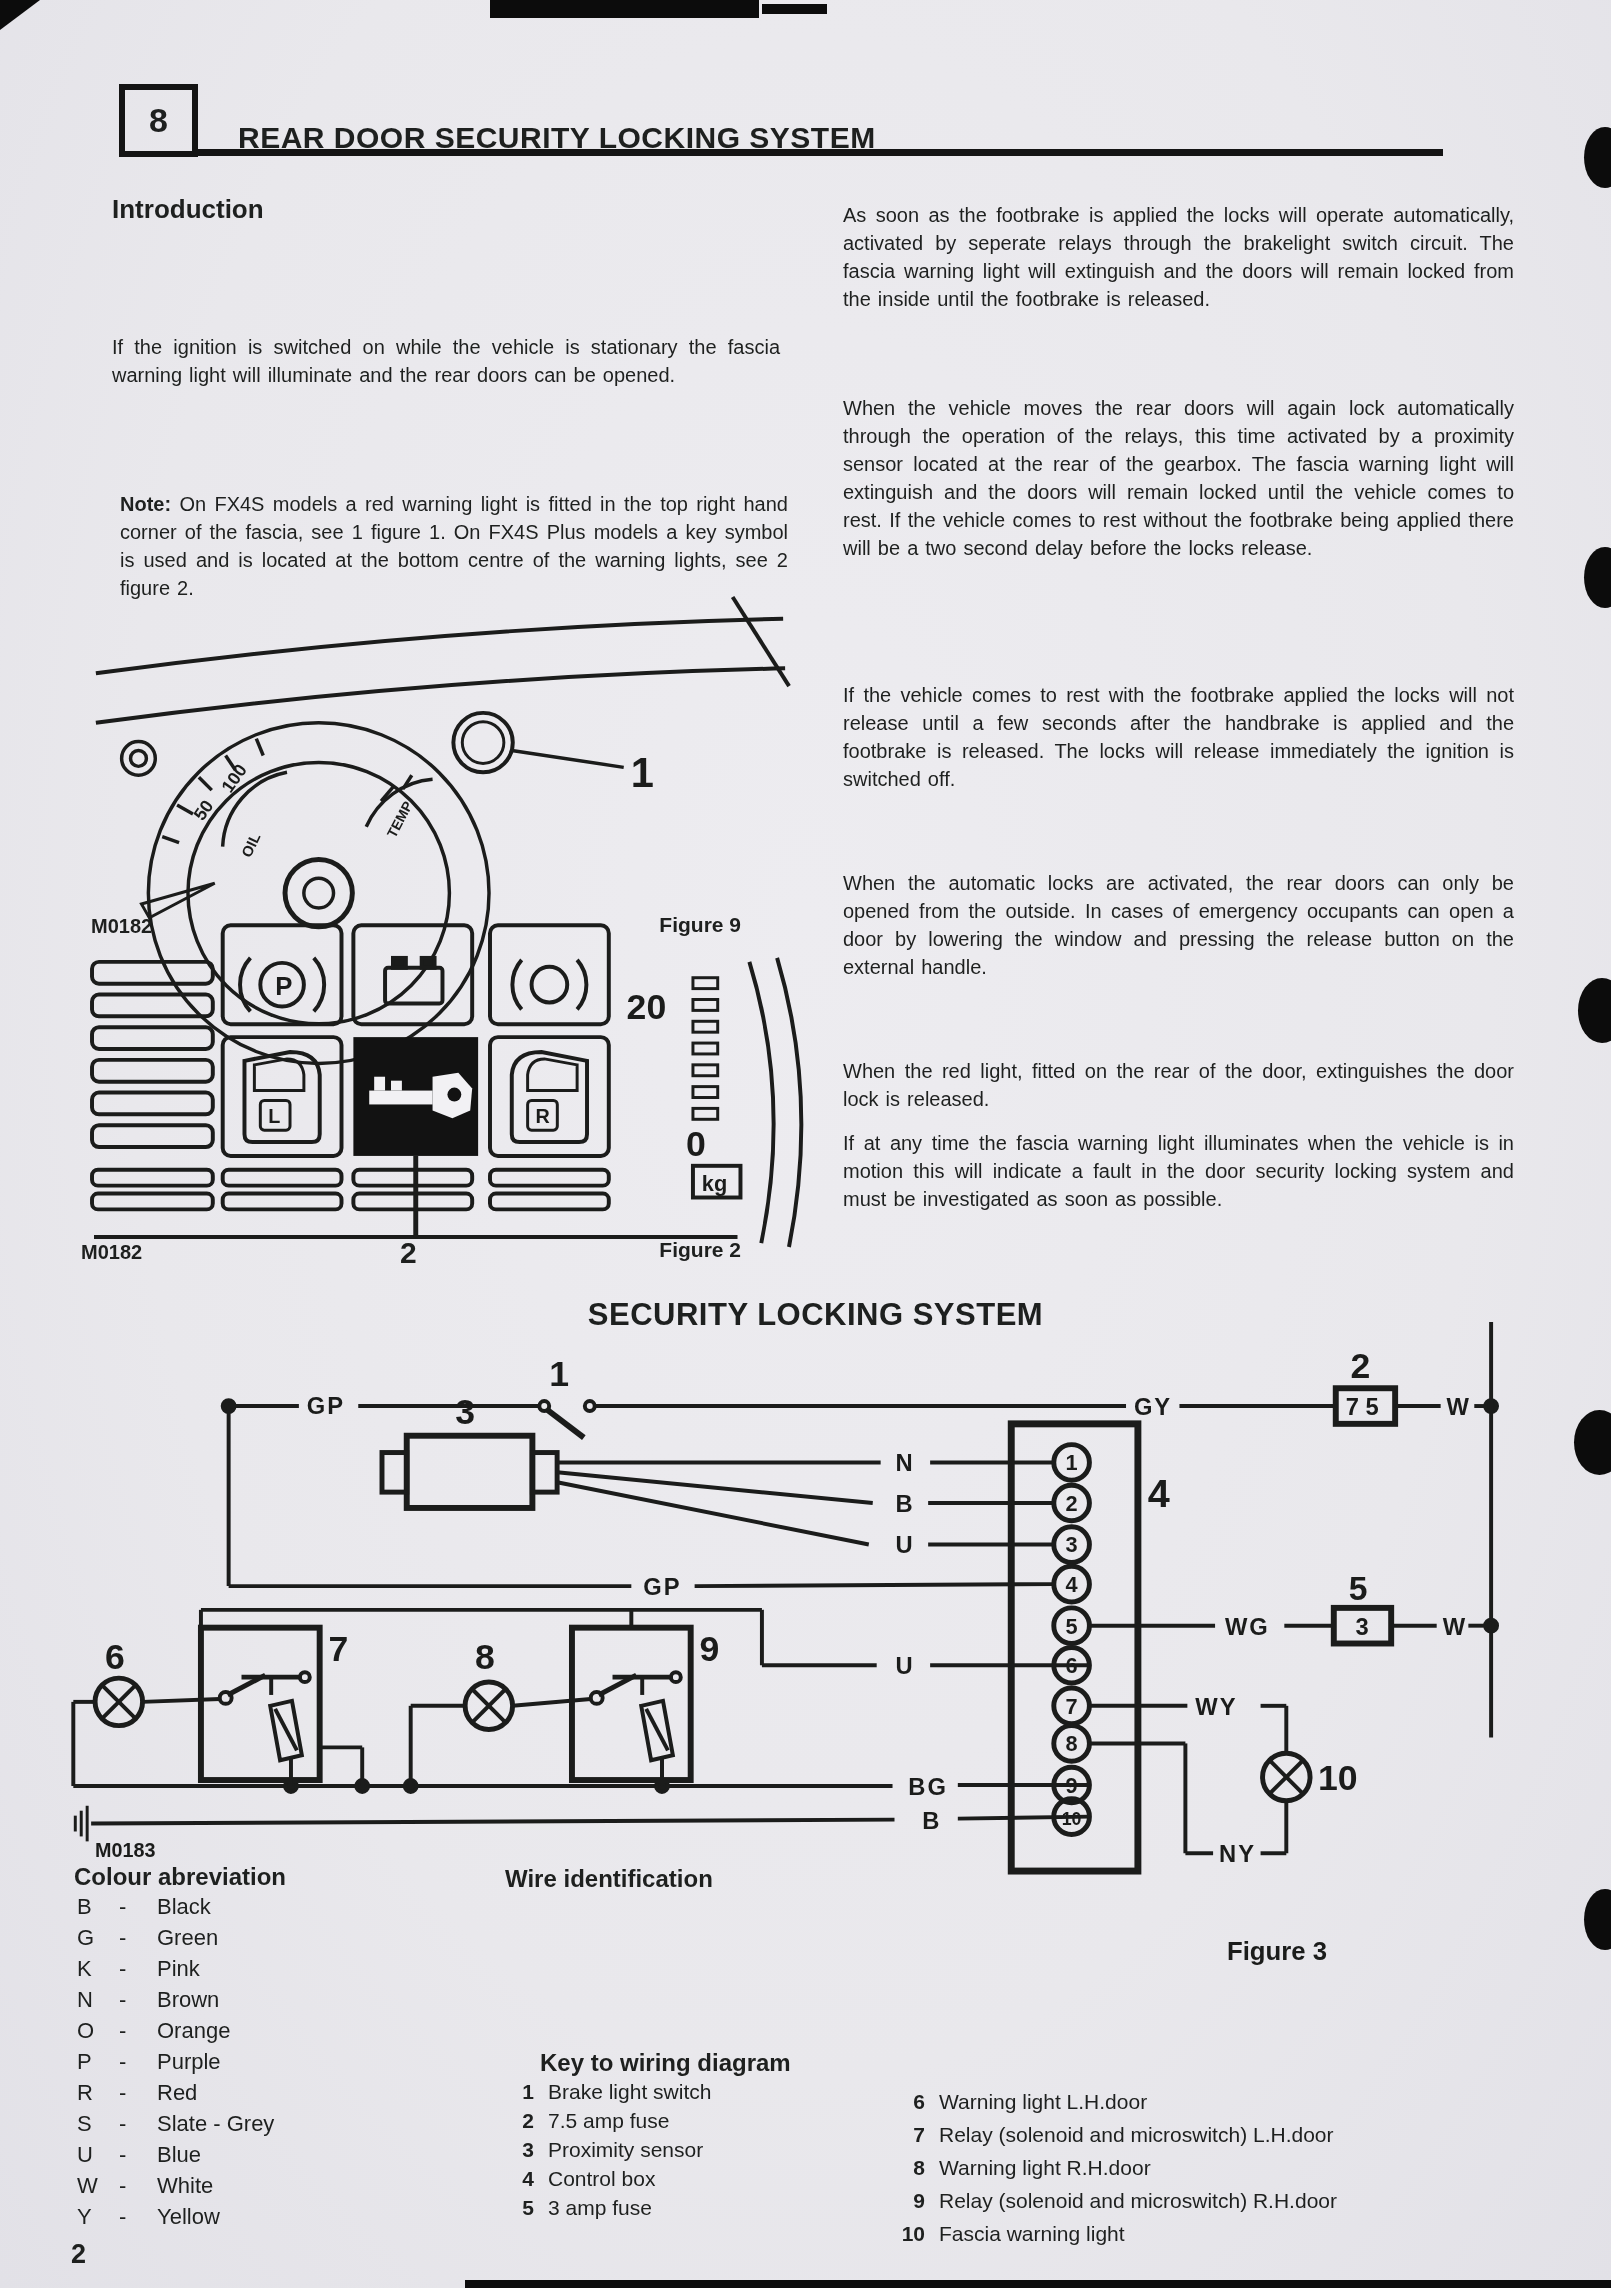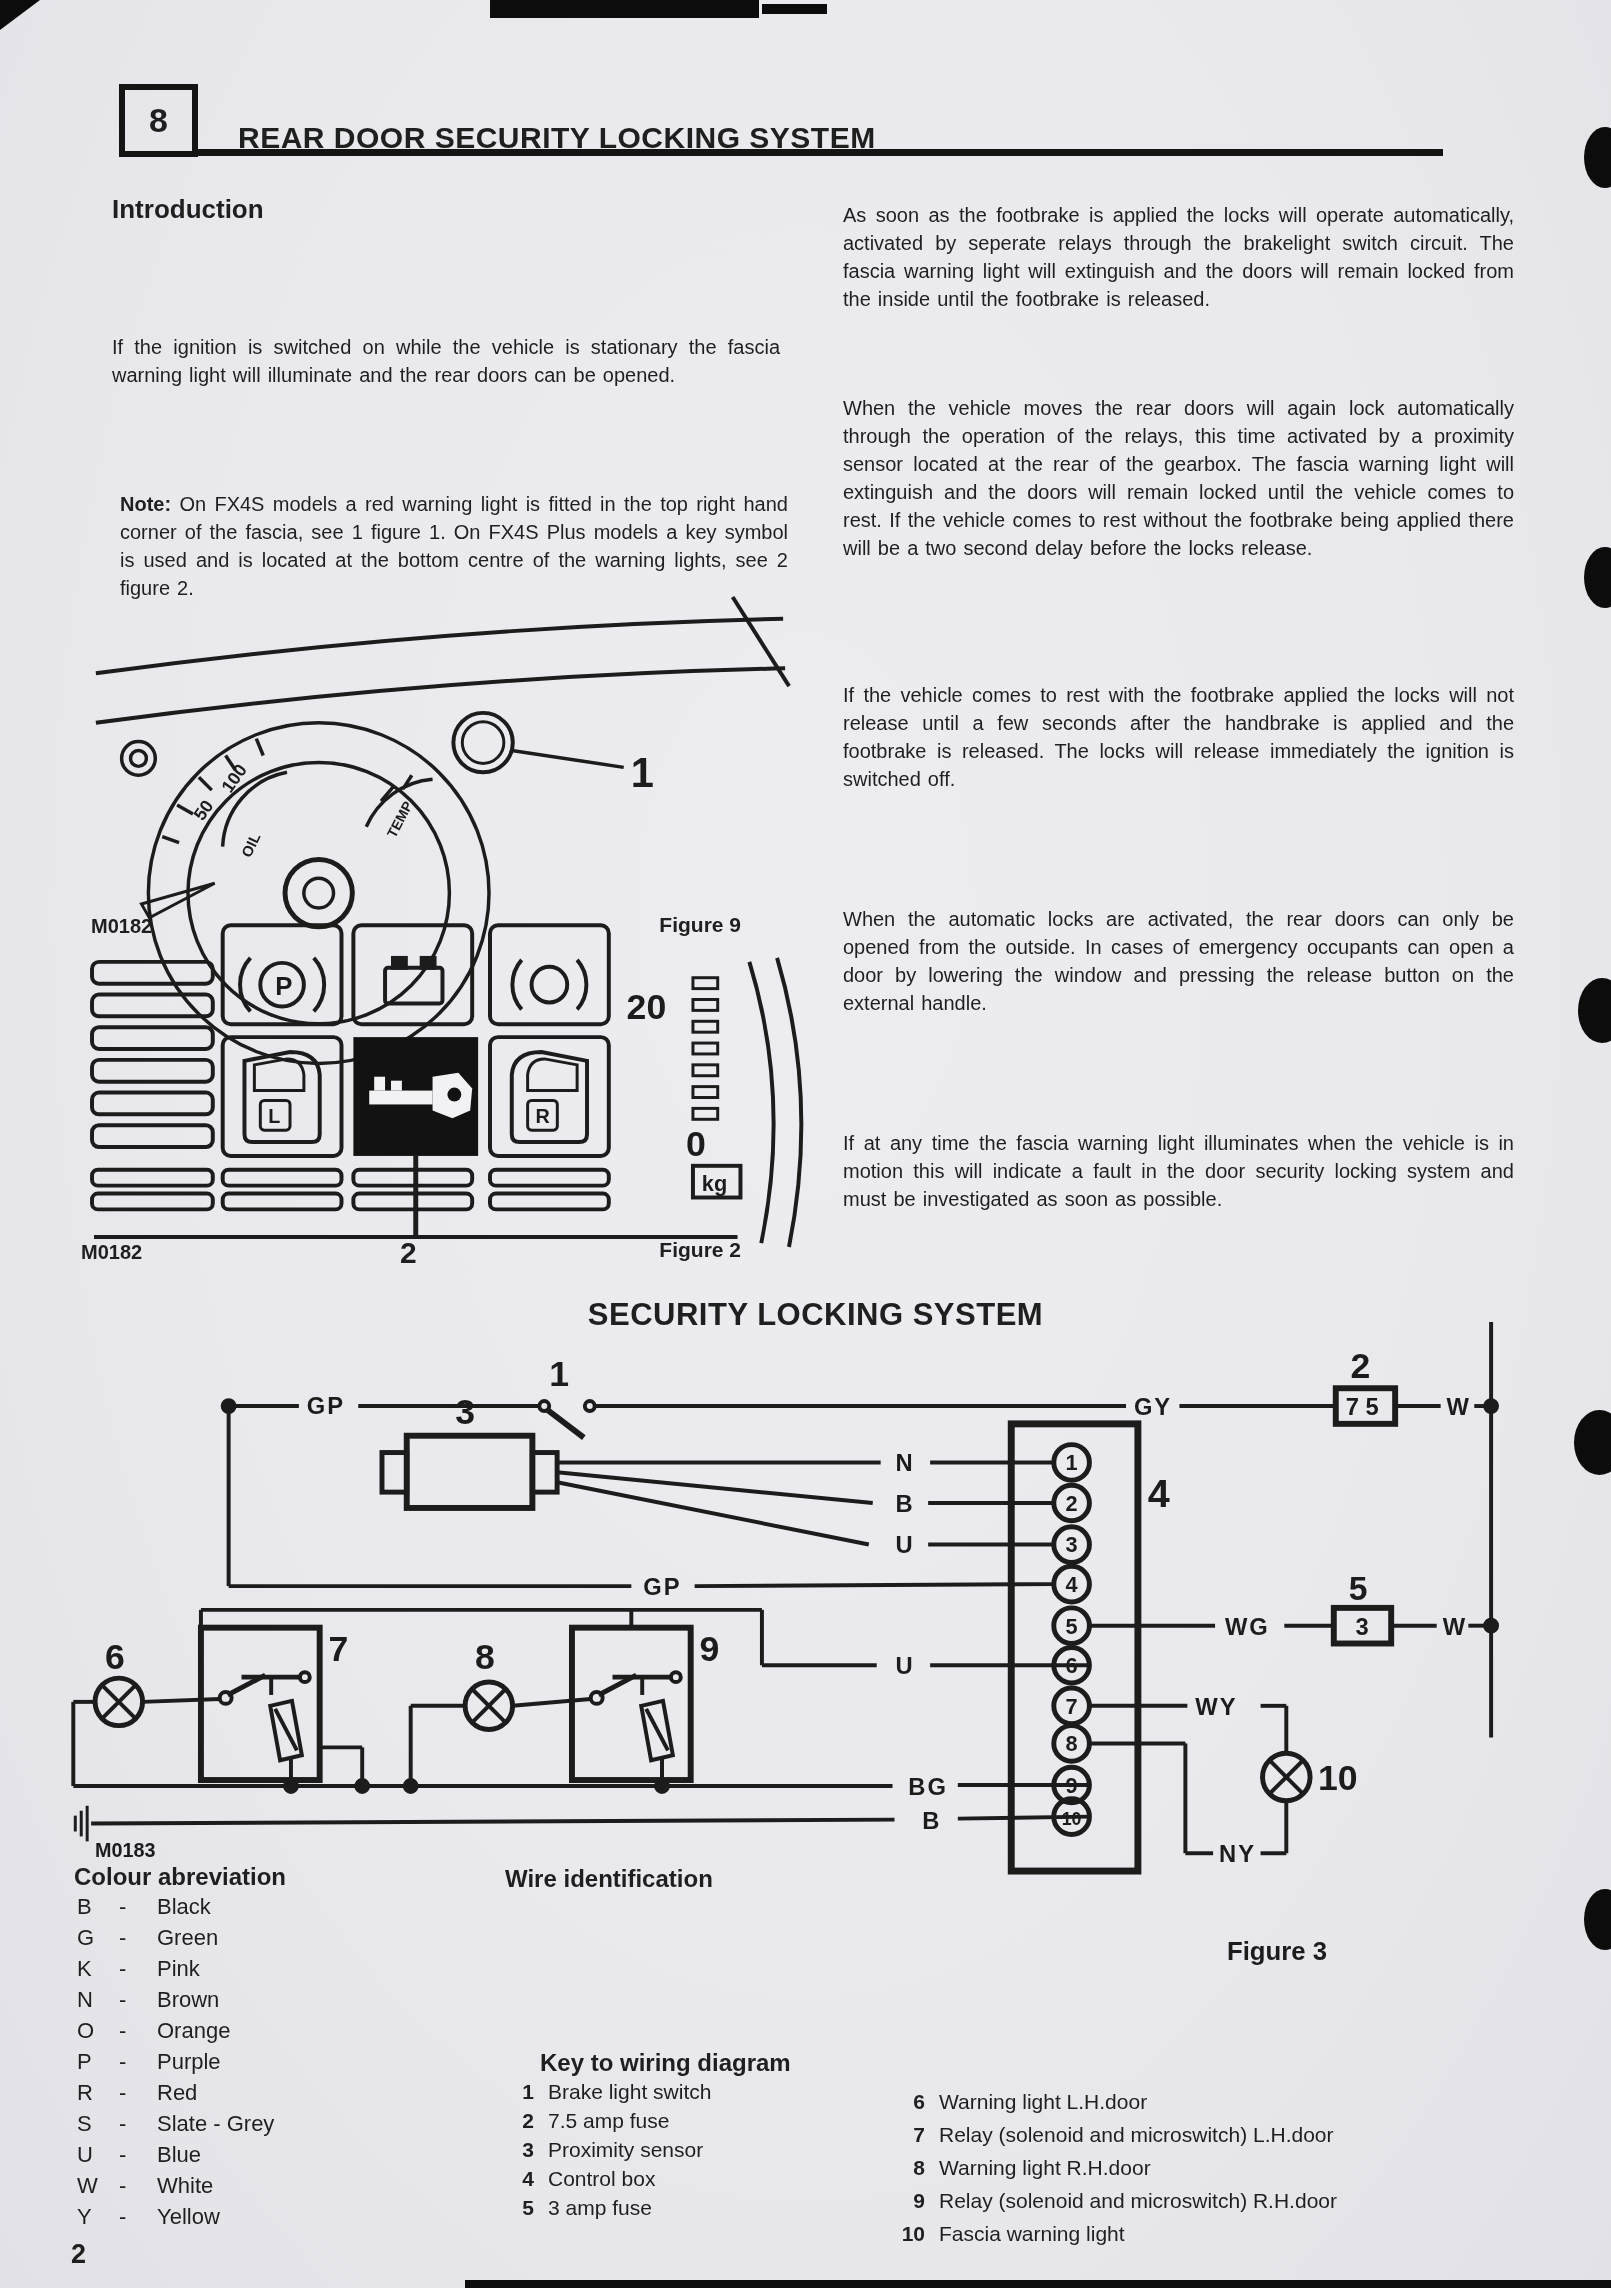--- a/index.html
+++ b/index.html
@@ -52,21 +52,22 @@
   <div class="abs hdr-title" style="left:238px;top:121px;">REAR DOOR SECURITY LOCKING SYSTEM</div>
   <div class="abs rule" style="left:198px;top:149px;width:1245px;height:7px;"></div>
 
   <div class="abs h2" style="left:112px;top:194px;">Introduction</div>
   <div class="abs para" style="left:112px;top:333px;width:668px;">If the ignition is switched on while the vehicle is stationary the fascia warning light will illuminate and the rear doors can be opened.</div>
   <div class="abs para" style="left:120px;top:442px;width:668px;margin-top:48px;"><span class="b">Note:</span><span> On FX4S models a red warning light is fitted in the top right hand corner of the fascia, see 1 figure 1. On FX4S Plus models a key symbol is used and is located at the bottom centre of the warning lights, see 2 figure 2.</span></div>
 
   <div class="abs para" style="left:843px;top:201px;width:671px;">As soon as the footbrake is applied the locks will operate automatically, activated by seperate relays through the brakelight switch circuit. The fascia warning light will extinguish and the doors will remain locked from the inside until the footbrake is released.</div>
   <div class="abs para" style="left:843px;top:394px;width:671px;">When the vehicle moves the rear doors will again lock automatically through the operation of the relays, this time activated by a proximity sensor located at the rear of the gearbox. The fascia warning light will extinguish and the doors will remain locked until the vehicle comes to rest. If the vehicle comes to rest without the footbrake being applied there will be a two second delay before the locks release.</div>
   <div class="abs para" style="left:843px;top:681px;width:671px;">If the vehicle comes to rest with the footbrake applied the locks will not release until a few seconds after the handbrake is applied and the footbrake is released. The locks will release immediately the ignition is switched off.</div>
-  <div class="abs para" style="left:843px;top:869px;width:671px;margin-top:36px;">When the automatic locks are activated, the rear doors can only be opened from the outside. In cases of emergency occupants can open a door by lowering the window and pressing the release button on the external handle.</div>
+  <div class="abs para" style="left:843px;top:869px;width:671px;">When the automatic locks are activated, the rear doors can only be opened from the outside. In cases of emergency occupants can open a door by lowering the window and pressing the release button on the external handle.</div>
+  <div class="abs para" style="left:843px;top:1057px;width:671px;">When the red light, fitted on the rear of the door, extinguishes the door lock is released.</div>
   <div class="abs para" style="left:843px;top:1129px;width:671px;">If at any time the fascia warning light illuminates when the vehicle is in motion this will indicate a fault in the door security locking system and must be investigated as soon as possible.</div>
 
   <svg class="abs" style="left:84px;top:589px;" width="713" height="327" viewBox="0 0 720 330">
     <g stroke="#1b1c1b" fill="none" stroke-width="4">
       <path d="M 12,85 Q 360,38 706,30"></path>
       <path d="M 12,135 Q 360,88 708,80"></path>
       <path d="M 655,8 L 712,98"></path>
     </g>
     <g stroke="#1b1c1b" fill="none" stroke-width="4">
       <circle cx="403" cy="155" r="30"></circle>

